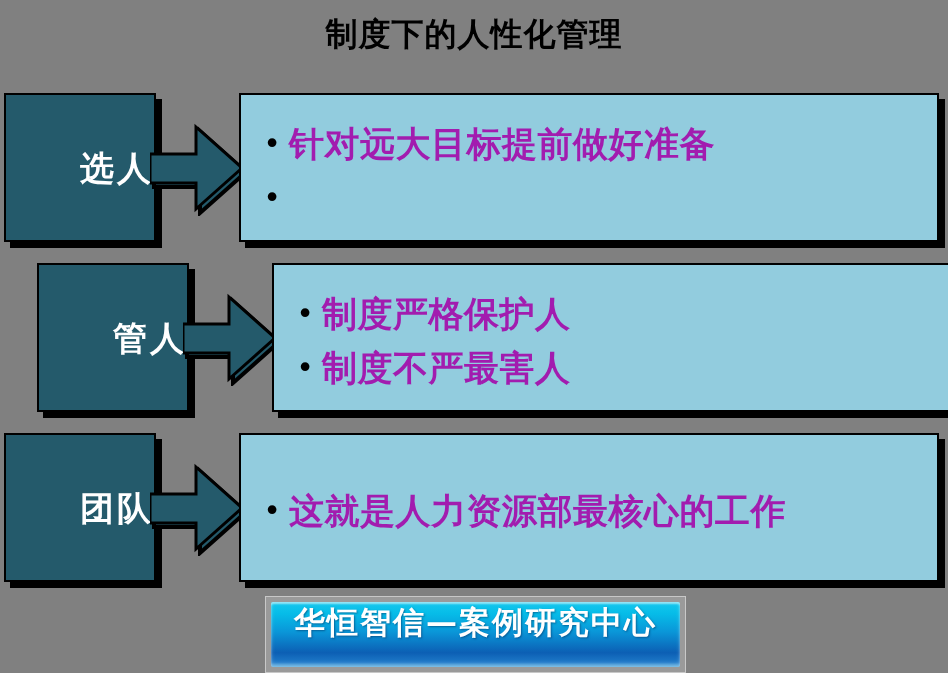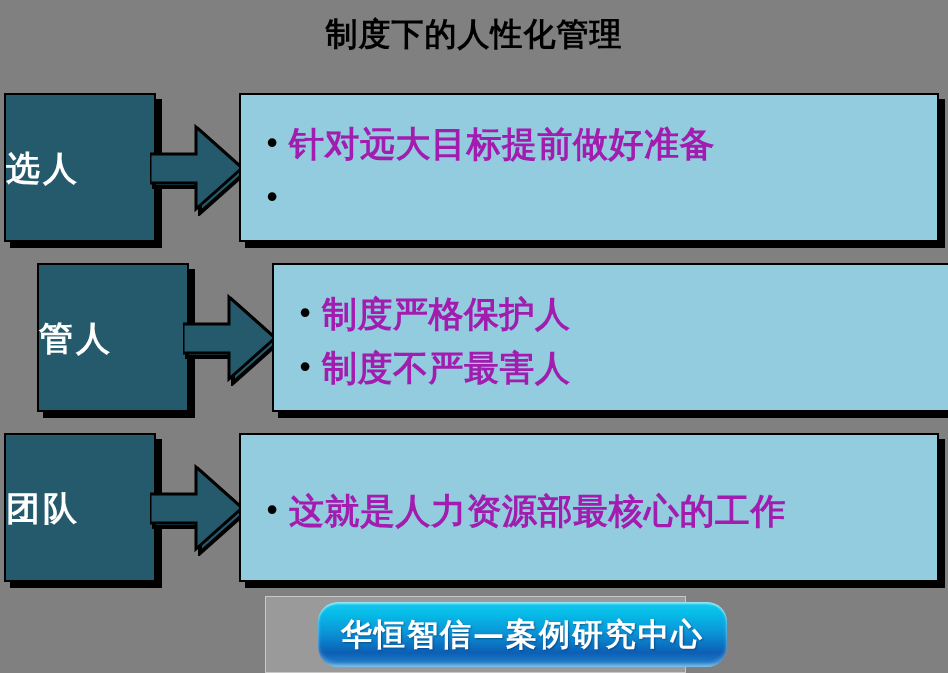--- a/index.html
+++ b/index.html
@@ -47,21 +47,21 @@
     left: 4px;
     top: 0;
     width: 152px;
     height: 149px;
     background: #245A6B;
     border: 2px solid #000000;
     box-shadow: 6px 6px 0 0 #000000;
     box-sizing: border-box;
     display: flex;
     align-items: center;
-    justify-content: flex-start;
+    justify-content: flex-end;
   }
   .label-text {
     color: #FFFFFF;
     font-size: 34px;
     font-weight: bold;
     letter-spacing: 3px;
     line-height: 40px;
     white-space: nowrap;
   }
 
@@ -122,35 +122,34 @@
     width: 421px;
     height: 77px;
     border: 1px solid #C8C8C8;
     background: #9A9A9A;
     box-sizing: border-box;
     padding: 5px;
   }
   #footer-banner-inner {
     width: 100%;
     height: 100%;
-    border-radius: 20px;
+    border-radius: 2px;
     background: linear-gradient(to bottom,
                 #14C8EE 0%,
                 #06BCE8 18%,
                 #0A96D8 46%,
                 #0C5FB4 78%,
                 #1E79C8 93%,
                 #4FA8DC 100%);
     box-shadow: inset 0 2px 2px rgba(255,255,255,0.55),
                 inset 0 -3px 4px rgba(255,255,255,0.30);
     display: flex;
-    align-items: center;
+    align-items: flex-start;
     justify-content: center;
     box-sizing: border-box;
-    margin-left: 47px;
   }
   #footer-banner-text {
     color: #FFFFFF;
     font-size: 31px;
     font-weight: bold;
     font-family: "DejaVu Serif", "Liberation Serif", serif;
     letter-spacing: 2px;
     white-space: nowrap;
     text-shadow: 1px 1px 2px rgba(0,40,90,0.5);
   }

